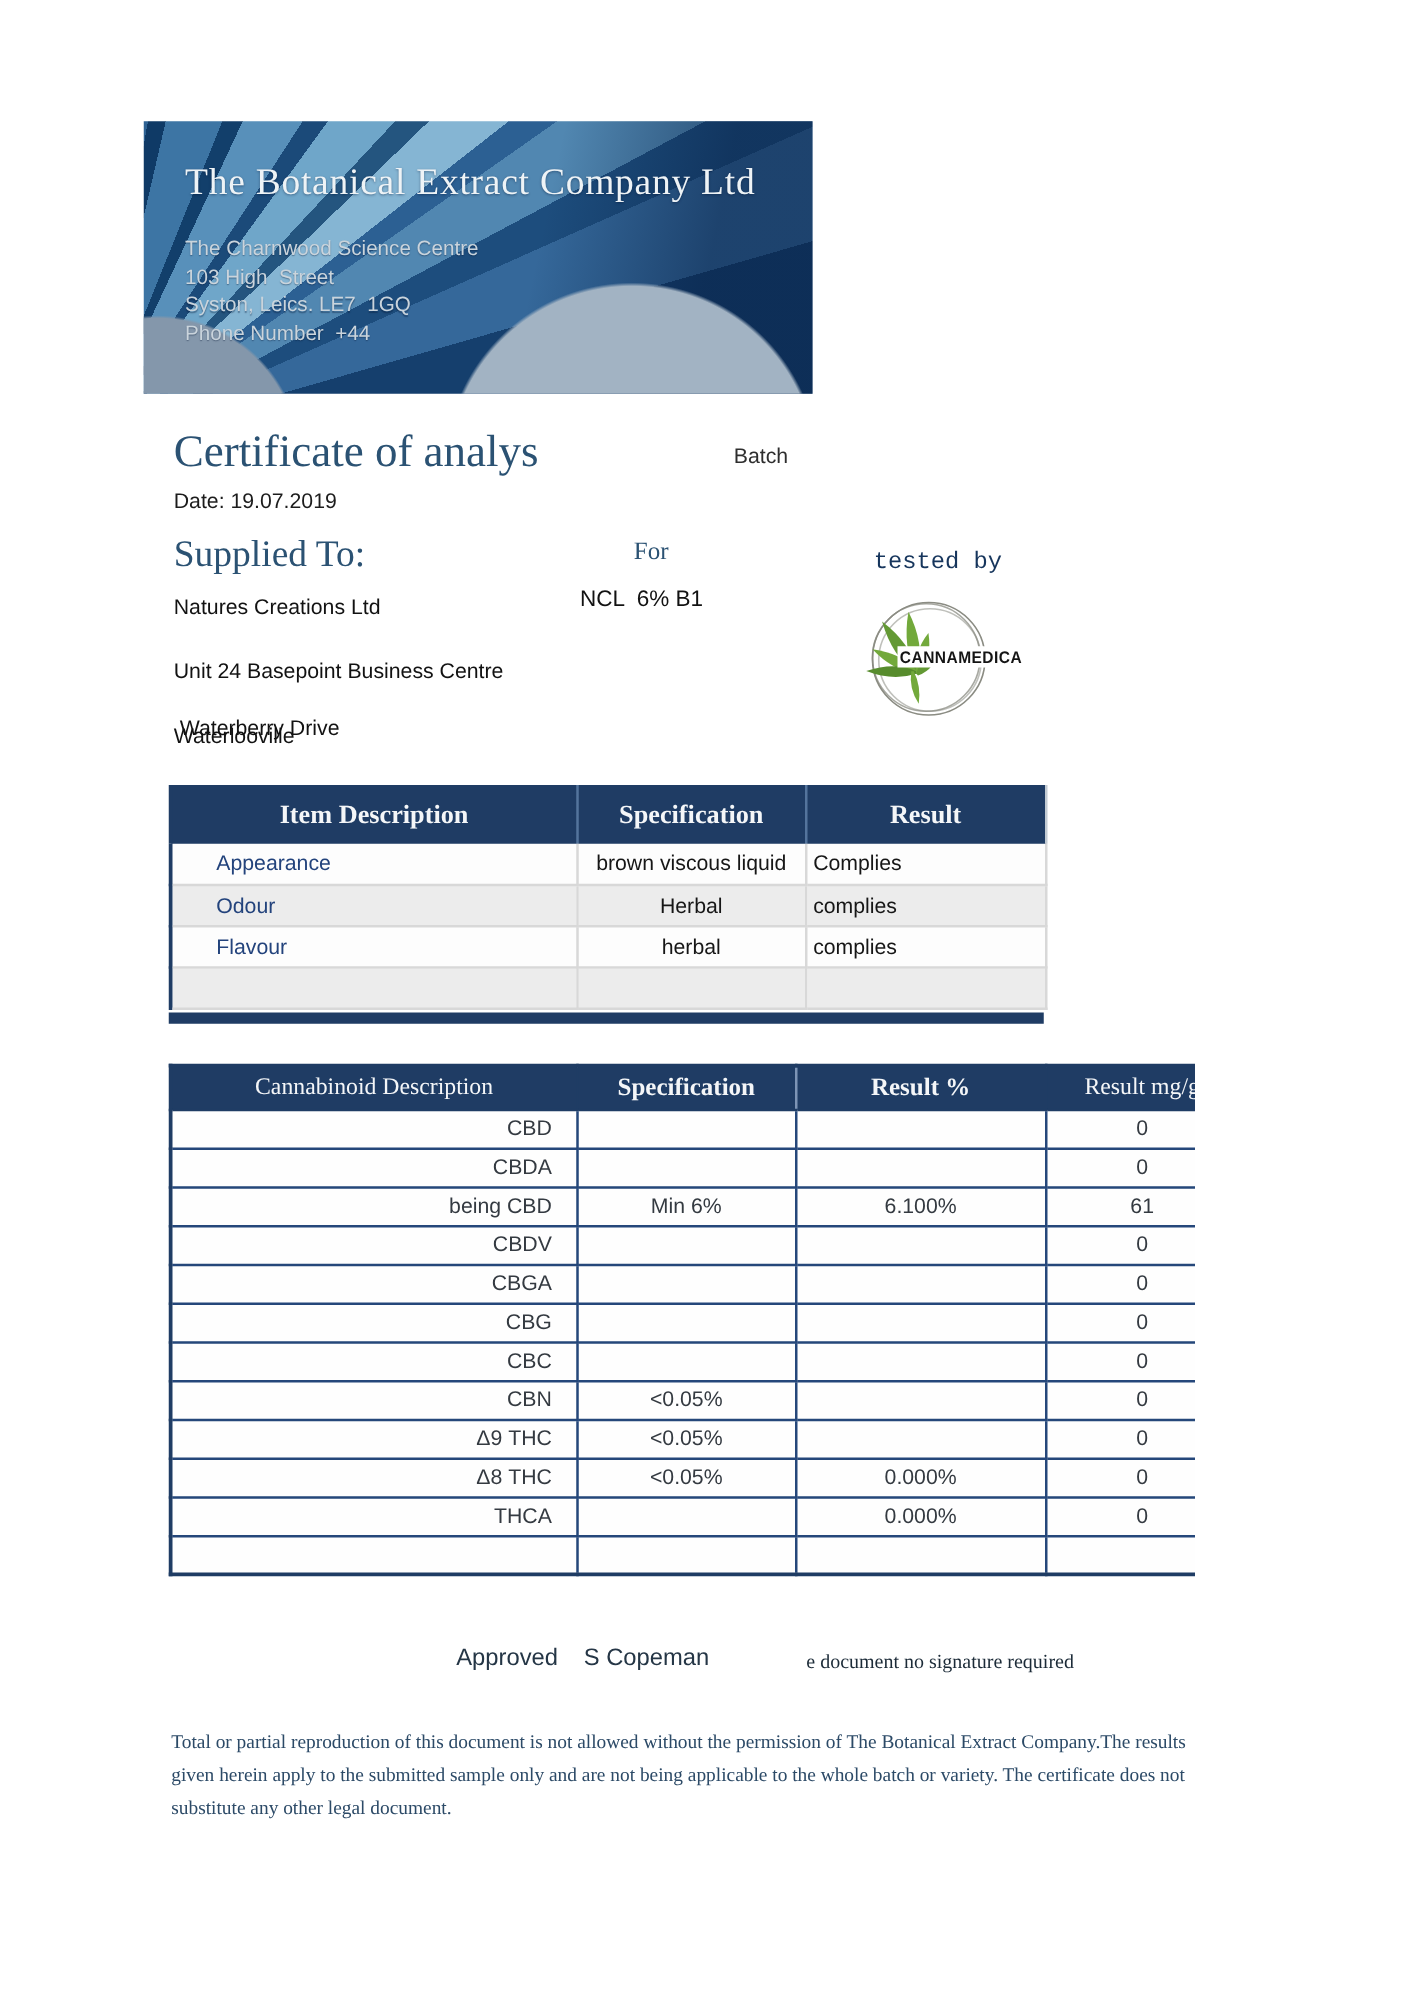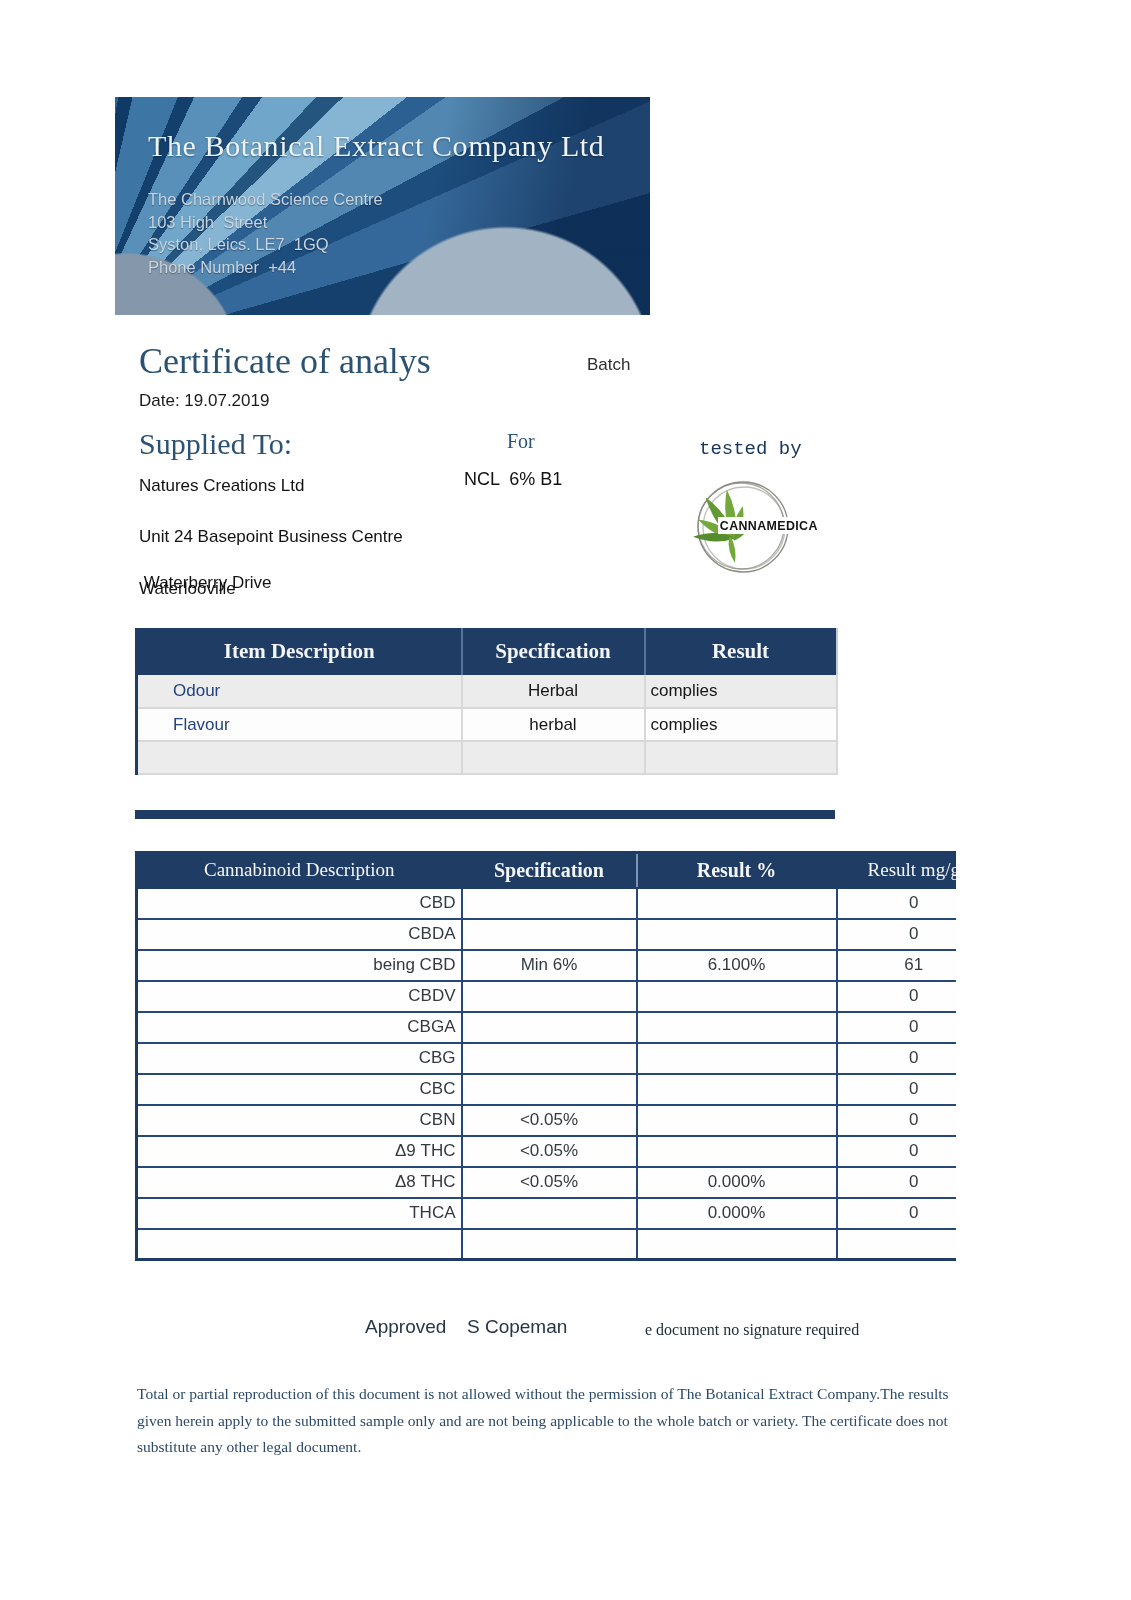--- a/index.html
+++ b/index.html
@@ -95,21 +95,21 @@
     background:#1f3c64; color:#f4f6f8; height:35px;
     font-family:"Liberation Serif", serif; font-size:20px; font-weight:bold;
     border:2px solid #1f3c64;
   }
   .t2 th.light { font-weight:normal; font-size:19px; }
   .t2 th.hdiv { border-right:2px solid #7d94b5; }
   .t2 td {
     height:31px; font-size:17px; color:#343a41; background:#fefefe;
     border:2px solid #25477a; overflow:hidden; white-space:nowrap;
   }
-  .t2 td.desc { text-align:right; padding-right:5px; }
+  .t2 td.desc { text-align:right; padding-right:19px; }
   .t2 td.spec { text-align:center; }
   .t2 td.pct  { text-align:center; }
   .t2 td.mg   { text-align:center; }
   
   .approved-label { position:absolute; left:365px; top:1316px; font-size:19px; color:#253646; }
   .approver       { position:absolute; left:467px; top:1316px; font-size:19px; color:#253646; }
   .approval-note  {
     position:absolute; left:645px; top:1321px;
     font-family:"Liberation Serif", serif; font-size:16px; color:#1c2b38;
   }
@@ -174,20 +174,25 @@
         <col style="width:192px">
       </colgroup>
     <thead>
       <tr>
         <th>Item Description</th>
         <th>Specification</th>
         <th>Result</th>
       </tr>
     </thead>
     <tbody>
+      <tr>
+        <td class="item">Appearance</td>
+        <td class="spec">brown viscous liquid</td>
+        <td class="res">Complies</td>
+      </tr>
       <tr class="alt">
         <td class="item">Odour</td>
         <td class="spec">Herbal</td>
         <td class="res">complies</td>
       </tr>
       <tr>
         <td class="item">Flavour</td>
         <td class="spec">herbal</td>
         <td class="res">complies</td>
       </tr>

